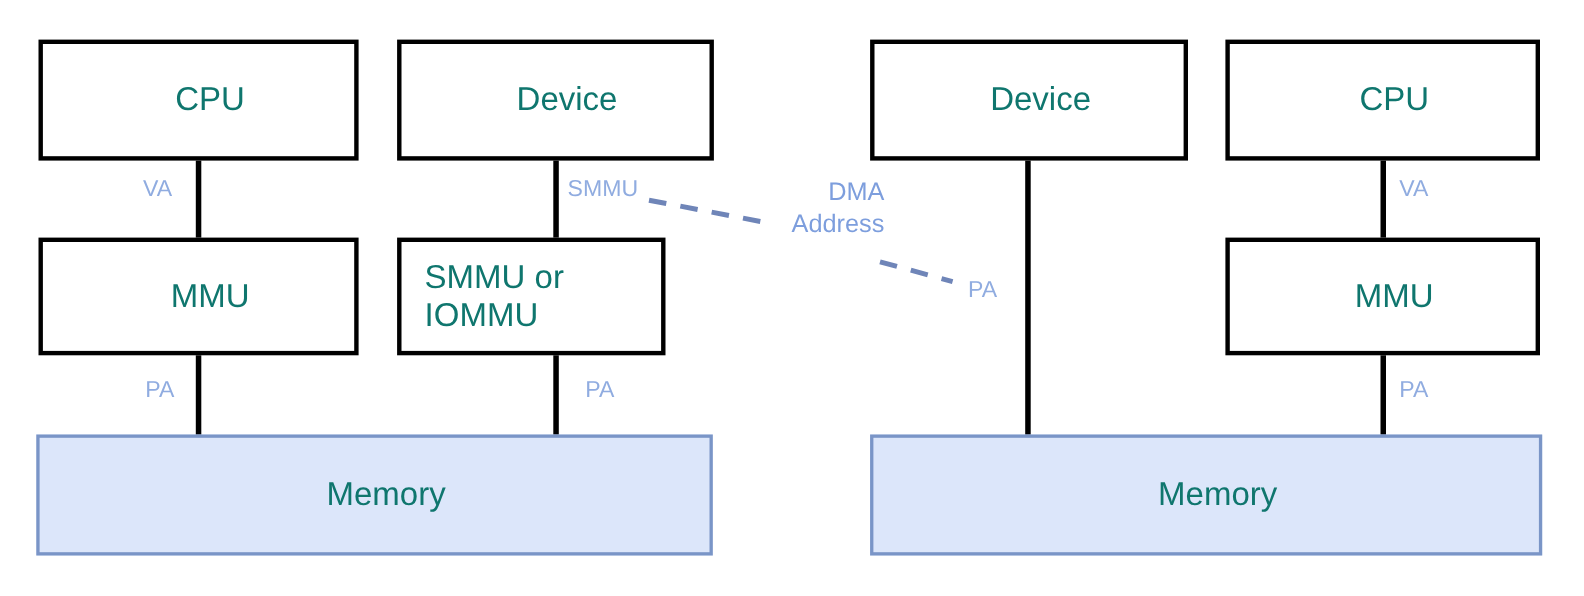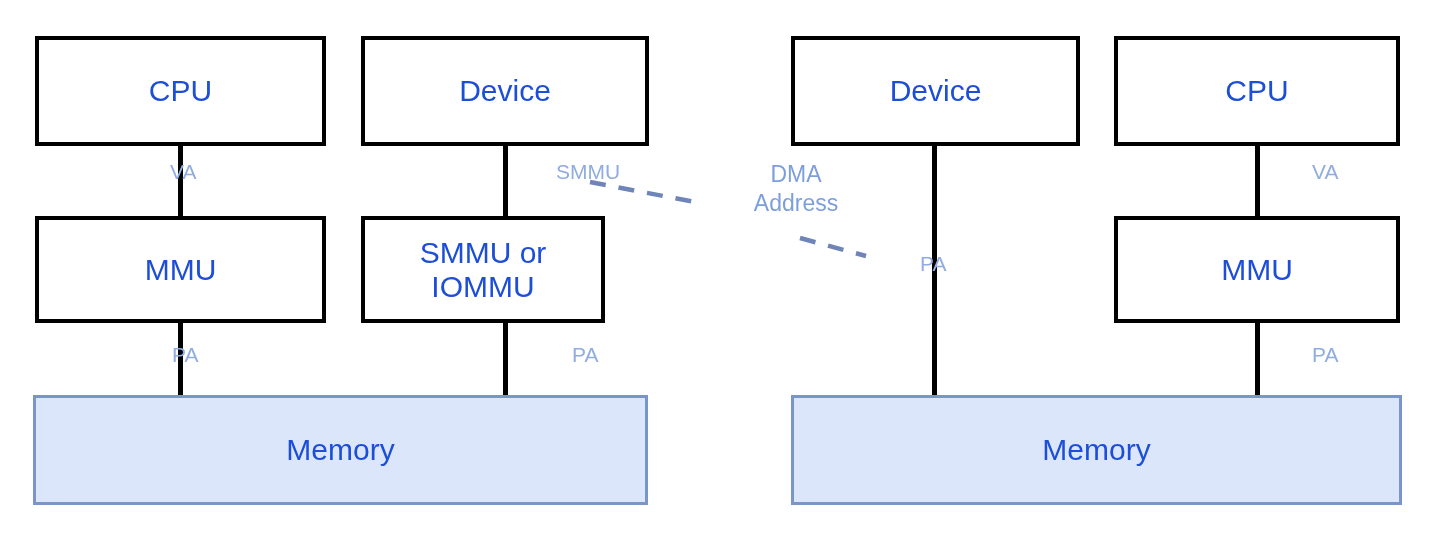--- a/index.html
+++ b/index.html
@@ -14,51 +14,51 @@
     background: #ffffff;
     overflow: hidden;
     font-family: "Liberation Sans", sans-serif;
   }
   .node {
     position: absolute;
     box-sizing: border-box;
     display: flex;
     align-items: center;
     justify-content: center;
-    text-align: center;
+    text-align: left;
     line-height: 1.12;
-    color: #1d4ed8;
+    color: #0f766e;
     background: #ffffff;
     border: 4px solid #000000;
     font-size: 30px;
     z-index: 3;
+    padding-left: 21px;
   }
   .node.memory {
     background: #dce6fa;
     border: 3px solid #7a95c7;
     font-size: 30px;
   }
   .connector {
     position: absolute;
     background: #000000;
     width: 5px;
     z-index: 1;
   }
   .edge-label {
     position: absolute;
     color: #90ace0;
     font-size: 21px;
     white-space: nowrap;
     z-index: 4;
-    margin-left: 40px;
   }
   .edge-label.strong {
     color: #7d9edd;
     font-size: 23px;
-    text-align: center;
+    text-align: right;
     line-height: 1.25;
     white-space: normal;
   }
   .dma-line {
     position: absolute;
     left: 0;
     top: 0;
     width: 1440px;
     height: 542px;
     z-index: 2;

